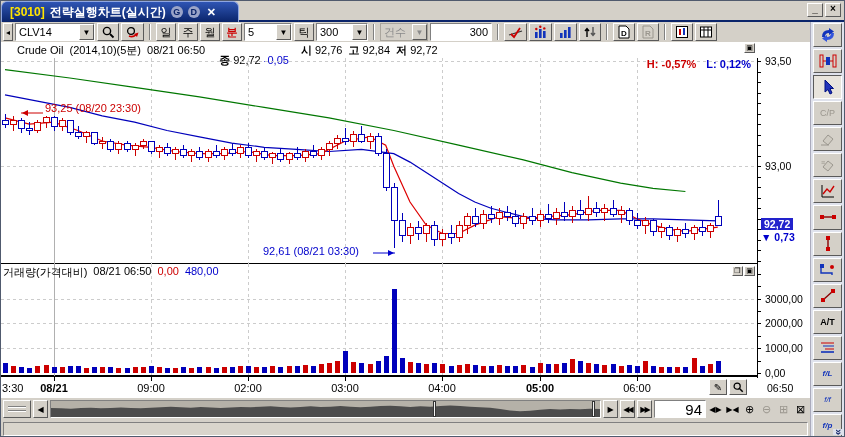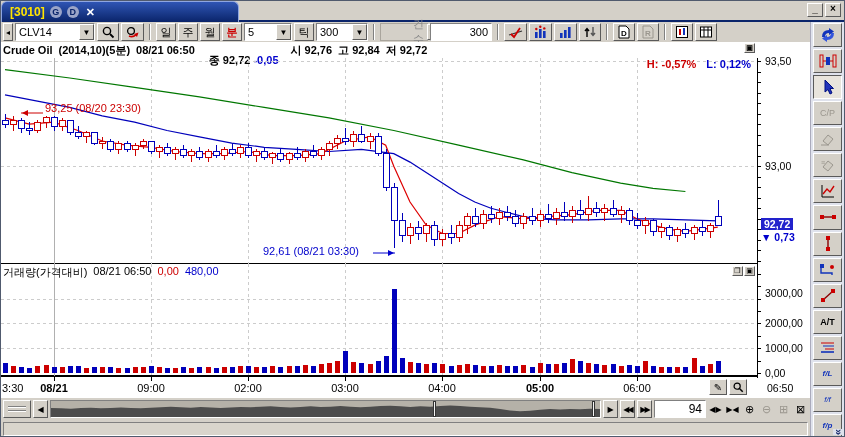--- a/index.html
+++ b/index.html
@@ -19,28 +19,28 @@
   
   .body{display:flex;height:416px;}
   .leftcol{width:809px;display:flex;flex-direction:column;}
   
   .toolbar{height:20px;display:flex;align-items:center;gap:2px;padding:1px 2px;background:#d4d0c8;}
   .tbtn{height:18px;min-width:20px;display:flex;align-items:center;justify-content:center;font-size:11px;padding:0 3px;}
   .tbtn.red{color:#cc0000;font-weight:bold;}
   .combo{height:18px;background:#fff;display:flex;align-items:center;}
   .combo .val{font-size:11px;padding:0 3px;flex:1;}
   .combo .arrow{width:15px;height:16px;display:flex;align-items:center;justify-content:center;font-size:8px;}
-  .combo.disabled{background:#d4d0c8;padding-left:29px;}
+  .combo.disabled{background:#d4d0c8;}
   .combo.disabled .val{color:#8a8a8a;}
   .sep{width:2px;height:16px;border-left:1px solid #808080;border-right:1px solid #fff;margin:0 3px;}
   .numinput{height:18px;width:62px;background:#fff;font-size:11px;text-align:right;padding:0 3px;border:1px solid;border-color:#808080 #fff #fff #808080;font-family:"Liberation Sans",sans-serif;}
   
   .client{height:356px;display:flex;background:#fff;}
   .panes{width:756px;position:relative;}
-  .phead{height:16px;font-size:11px;display:flex;align-items:center;gap:6px;padding:1px 2px;white-space:nowrap;color:#000;font-weight:bold;}
+  .phead{height:16px;font-size:11px;display:flex;align-items:center;gap:6px;padding:1px 16px;white-space:nowrap;color:#000;}
   .blue{color:#0000cc;} .redtx{color:#cc0000;}
   .pricepane{position:relative;width:756px;height:206px;border-bottom:1px solid #000;}
   .volpane{position:relative;width:756px;height:112px;border-bottom:1px solid #000;}
   .volhead{position:absolute;top:1px;left:2px;font-size:11px;display:flex;gap:6px;white-space:nowrap;z-index:5;background:rgba(255,255,255,.0);}
   .anno{position:absolute;font-size:11px;white-space:nowrap;z-index:6;}
   .hl{position:absolute;top:0px;right:6px;font-size:11px;z-index:6;display:flex;gap:10px;font-weight:bold;}
   .paneboxes{position:absolute;right:2px;display:flex;gap:1px;z-index:7;}
   .pbox{width:11px;height:10px;font-size:7px;line-height:8px;text-align:center;color:#000;}
   .xaxis{position:relative;width:756px;height:38px;border-top:1px solid #000;font-size:11px;}
   .xlab{position:absolute;top:5px;}
@@ -56,40 +56,41 @@
   
   .scrollrow{height:22px;display:flex;align-items:center;gap:2px;padding:1px 2px;background:#d4d0c8;}
   .handle{width:28px;height:18px;display:flex;flex-direction:column;justify-content:center;gap:2px;padding:0 4px;}
   .handle i{display:block;height:2px;border-top:1px solid #808080;border-bottom:1px solid #fff;}
   .navbtn{height:18px;min-width:15px;font-size:8px;display:flex;align-items:center;justify-content:center;padding:0 2px;}
   .mini{position:relative;flex:1;height:18px;background:#b5b1a8;border:1px solid;border-color:#808080 #fff #fff #808080;overflow:hidden;}
   .mini svg{position:absolute;inset:0;width:100%;height:100%;}
   .mmark{position:absolute;top:0;width:3px;height:100%;background:#f4f4f4;border:1px solid #333;}
   .glyphbtn{width:15px;height:16px;display:flex;align-items:center;justify-content:center;font-size:11px;color:#000;}
   .glyphbtn.dis{color:#9a968e;}
-  .navinput{height:18px;width:52px;background:#fff;font-size:12px;text-align:right;padding:0 3px;border:1px solid;border-color:#808080 #fff #fff #808080;font-family:"Liberation Sans",sans-serif;}
+  .navinput{height:18px;width:52px;background:#fff;font-size:15px;text-align:right;padding:0 3px;border:1px solid;border-color:#808080 #fff #fff #808080;font-family:"Liberation Sans",sans-serif;}
   
   .statusrow{height:18px;padding:2px;background:#d4d0c8;}
   .statusfield{height:14px;background:#d9d5cc;border:1px solid;border-color:#808080 #fff #fff #808080;}
   
   .sidebar{width:36px;background:#dfe2ec;border-left:1px solid #aab;display:flex;flex-direction:column;align-items:center;gap:2px;padding-top:1px;overflow:hidden;position:relative;}
   .sbtn{width:29px;height:40px;display:flex;align-items:center;justify-content:center;font-size:9px;}
   .sbtn.active{border-color:#5a5a5a #ffffff #ffffff #5a5a5a;background:#e8e4dc;}
   .sbtn.dis{color:#9a968e;}
   .chev{position:absolute;bottom:0;right:2px;color:#203070;font-weight:bold;font-size:11px;transform:rotate(90deg);background:#dfe2ec;}
   svg{display:block;}
 </style>
 </head>
 <body>
 
 <div class="win">
 
   <div class="titlebar">
     <div class="tab">
       <span class="code">[3010]</span>
+      <span class="name">전략실행차트(실시간)</span>
       <span class="circ">G</span>
       <span class="circ">D</span>
       <span class="x">✕</span>
     </div>
     <div class="winbtns">
       <div class="winbtn raised">_</div>
       <div class="winbtn raised">×</div>
     </div>
   </div>
 
@@ -596,21 +597,21 @@
             <span class="curchg" style="top:189px">▼ 0,73</span>
             <div class="tick" style="top:331px"></div>
             <div class="tick" style="top:319px"></div>
             <div class="tick" style="top:306px"></div>
             <div class="tick" style="top:294px"></div>
             <div class="tick" style="top:281px"></div>
             <div class="tick" style="top:269px"></div>
             <div class="tick" style="top:257px"></div>
             <div class="tick" style="top:244px"></div>
             <div class="tick" style="top:232px"></div>
-            <span class="ylab" style="top:245px">3000,00</span>
+            <span class="ylab" style="top:251px">3000,00</span>
             <span class="ylab" style="top:275px">2000,00</span>
             <span class="ylab" style="top:300px">1000,00</span>
             <span class="ylab" style="top:325px">0,00</span>
             <span class="ylab" style="top:340px;left:10px;">06:50</span>
           </div>
       </div>
 
       <div class="scrollrow">
         <div class="handle raised">
             <i></i>

